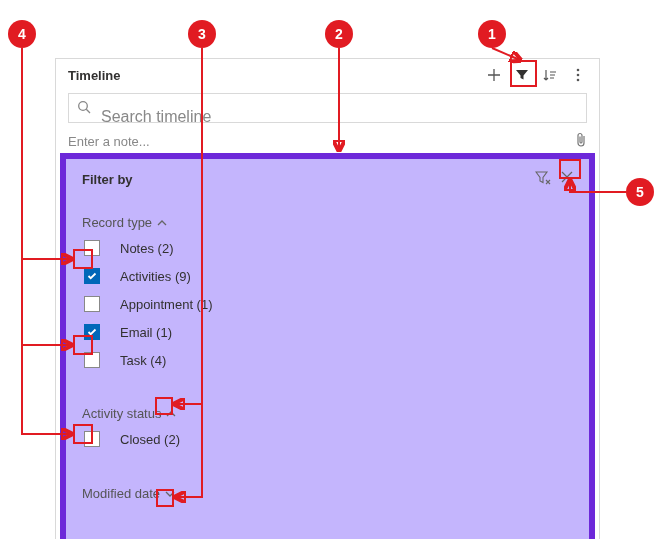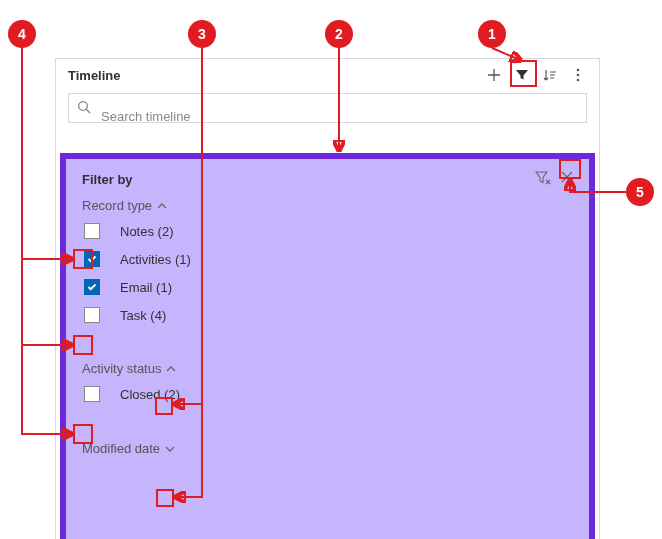--- a/index.html
+++ b/index.html
@@ -39,21 +39,21 @@
   .searchbar {
     margin: 2px 12px 4px 12px;
     border: 1px solid #d9d9d9;
     height: 30px;
     display: flex; align-items: center;
     padding: 0 8px;
     color: #888;
     gap: 8px;
   }
   .searchbar input {
-    border: none; outline: none; flex: 1; font-size: 13px; color: #0c4a6e;
+    border: none; outline: none; flex: 1; font-size: 16px; color: #0c4a6e;
     background: transparent;
     margin-top: 17px;
   }
   .searchbar input::placeholder { color: #888; }
   .noterow {
     height: 28px;
     padding: 0 12px;
     display: flex; align-items: center;
     justify-content: space-between;
     color: #888;
@@ -68,21 +68,21 @@
   }
   .panel-head {
     display: flex; align-items: center; justify-content: space-between;
     margin-bottom: 6px;
   }
   .panel-title { font-weight: 600; }
   .panel-icons { display: flex; gap: 10px; color: #666; }
   .group-header {
     display: flex; align-items: center; gap: 4px;
     color: #555;
-    margin-top: 10px;
+    margin-top: 27px;
     margin-bottom: 4px;
   }
   .chev { width: 12px; height: 12px; display: inline-flex; align-items: center; justify-content: center; }
   .row {
     display: flex; align-items: center;
     height: 28px;
     gap: 20px;
     padding-left: 2px;
   }
   .cb {
@@ -151,20 +151,28 @@
   <div class="searchbar">
     <span>
       <svg width="14" height="14" viewBox="0 0 14 14">
           <circle cx="6" cy="6" r="4.3" stroke="#888" stroke-width="1.3" fill="none"></circle>
           <line x1="9.3" y1="9.3" x2="13" y2="13" stroke="#888" stroke-width="1.3"></line>
         </svg>
     </span>
     <input placeholder="Search timeline" style="">
   </div>
 
+  <div class="noterow">
+    <span>Enter a note...</span>
+    <span>
+      <svg width="12" height="16" viewBox="0 0 12 16">
+          <path d="M9 4v7a3 3 0 0 1-6 0V3.5a2 2 0 0 1 4 0V10a1 1 0 0 1-2 0V4.5" stroke="#777" stroke-width="1.2" fill="none"></path>
+        </svg>
+    </span>
+  </div>
 
   <div class="panel">
     <div class="panel-head">
       <div class="panel-title">Filter by</div>
       <div class="panel-icons">
         <span>
           <svg width="16" height="14" viewBox="0 0 16 14">
               <path d="M1 1h11L8 6.5v5l-3-1.5v-3.5L1 1z" stroke="#666" stroke-width="1.1" fill="none"></path>
               <path d="M11 9l4 4m0-4l-4 4" stroke="#666" stroke-width="1.1"></path>
             </svg>
@@ -188,23 +196,27 @@
     <div class="row">
       <span class="cb"></span>
       <span>Notes (2)</span>
     </div>
     <div class="row">
       <span class="cb checked">
           <svg width="10" height="10" viewBox="0 0 10 10">
             <path d="M1.5 5l2.2 2.2L8.5 2.5" stroke-width="1.8" fill="none"></path>
           </svg>
         </span>
-      <span>Activities (1)</span>
-    </div>
-
+      <span>Activities (9)</span>
+    </div>
+
+    <div class="row">
+      <span class="cb"></span>
+      <span>Appointment (1)</span>
+    </div>
     <div class="row">
       <span class="cb checked">
           <svg width="10" height="10" viewBox="0 0 10 10">
             <path d="M1.5 5l2.2 2.2L8.5 2.5" stroke-width="1.8" fill="none"></path>
           </svg>
         </span>
       <span>Email (1)</span>
     </div>
     <div class="row">
       <span class="cb"></span>

